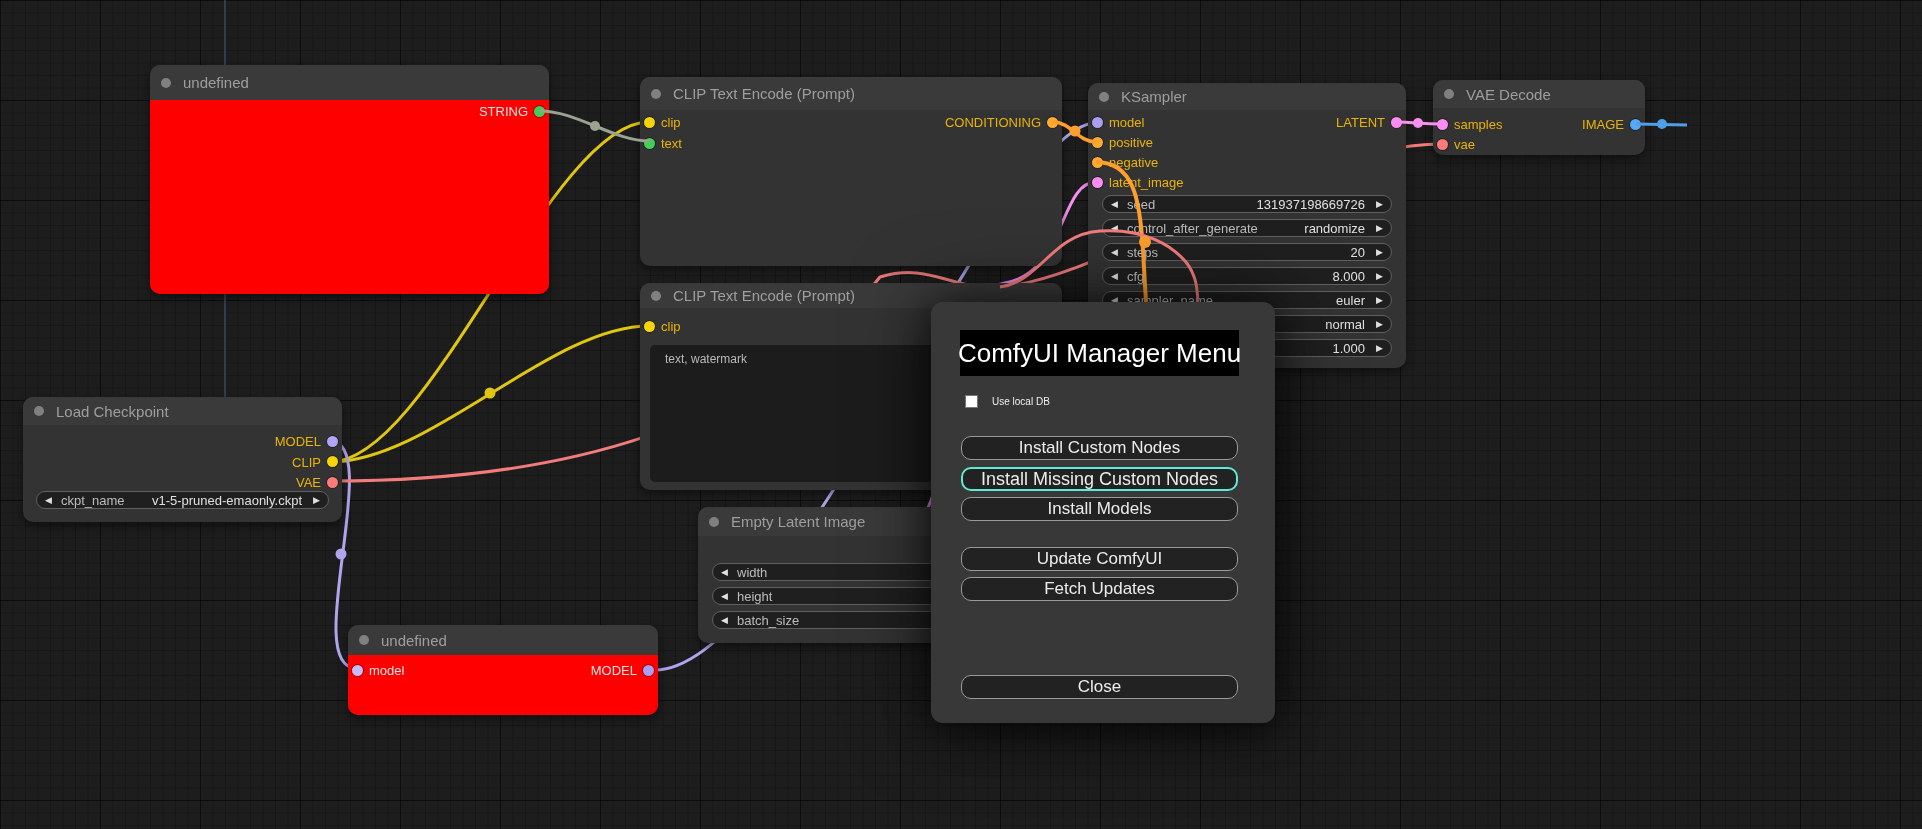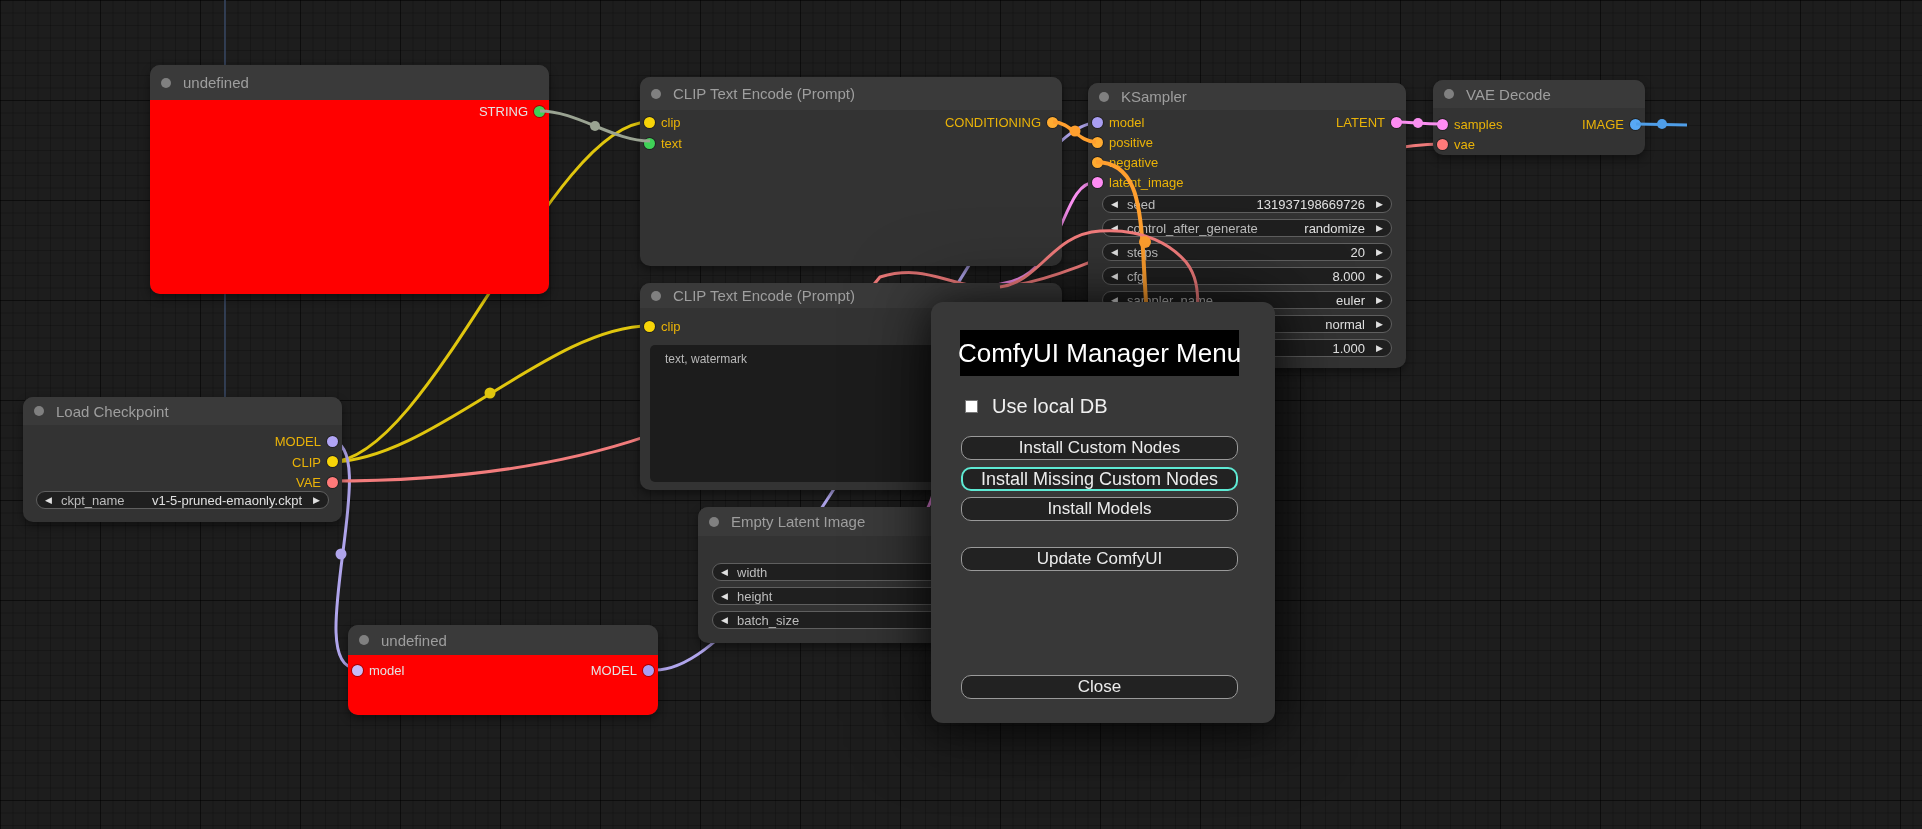--- a/index.html
+++ b/index.html
@@ -40,21 +40,21 @@
   .wvalue.noarrow{right:20px;}
   .node-textarea{position:absolute;background:#1c1c1c;border-radius:5px;
         color:#b9b9b9;font-size:12px;padding:7px 9px;box-sizing:border-box;overflow:hidden;}
   #manager-dialog{position:absolute;z-index:5;background:#383838;border-radius:12px;
         box-shadow:0 6px 40px rgba(0,0,0,.65), 0 0 80px rgba(0,0,0,.5);}
   #dialog-title{position:absolute;background:#000;color:#fff;font-size:26px;
         display:flex;align-items:center;justify-content:center;white-space:nowrap;}
   #dialog-checkbox-row{position:absolute;display:flex;align-items:center;}
   #dialog-checkbox{width:13px;height:13px;background:#fff;border:1px solid #777;
         margin:0;appearance:none;}
-  #dialog-checkbox-label{color:#efefef;font-size:20px;margin-left:14px;}
+  #dialog-checkbox-label{color:#efefef;font-size:10px;margin-left:14px;}
   .dialog-btn{position:absolute;background:#222222;border:1px solid #9a9a9a;
         border-radius:10px;color:#ececec;font-size:17px;display:flex;
         align-items:center;justify-content:center;box-sizing:border-box;
         font-family:"Liberation Sans", sans-serif;white-space:nowrap;}
   .dialog-btn.highlight{border:2px solid #5eead4;font-size:18px;}
 </style>
 </head>
 <body>
 
 <div id="canvas">
@@ -244,15 +244,16 @@
   <div id="manager-dialog" style="left:888px;top:302px;width:344px;height:421px;margin-left:43px;">
     <div id="dialog-title" style="left:29px;top:28px;width:279px;height:46px;">ComfyUI Manager Menu</div>
     <div id="dialog-checkbox-row" style="left:34px;top:93px;">
       <input type="checkbox" id="dialog-checkbox" style="">
       <span id="dialog-checkbox-label">Use local DB</span>
     </div>
   <button class="dialog-btn" style="left: 30px; top: 134px; width: 277px; height: 24px;">Install Custom Nodes</button>
       <button class="dialog-btn highlight" style="left: 30px; top: 165px; width: 277px; height: 24px;">Install Missing Custom Nodes</button>
       <button class="dialog-btn" style="left: 30px; top: 195px; width: 277px; height: 24px;">Install Models</button>
       <button class="dialog-btn" style="left: 30px; top: 245px; width: 277px; height: 24px;">Update ComfyUI</button>
+      <button class="dialog-btn" style="left: 30px; top: 275px; width: 277px; height: 24px;">Fetch Updates</button>
       <button class="dialog-btn" style="left: 30px; top: 373px; width: 277px; height: 24px;">Close</button>
     </div>
 </div>
 
 </body></html>

